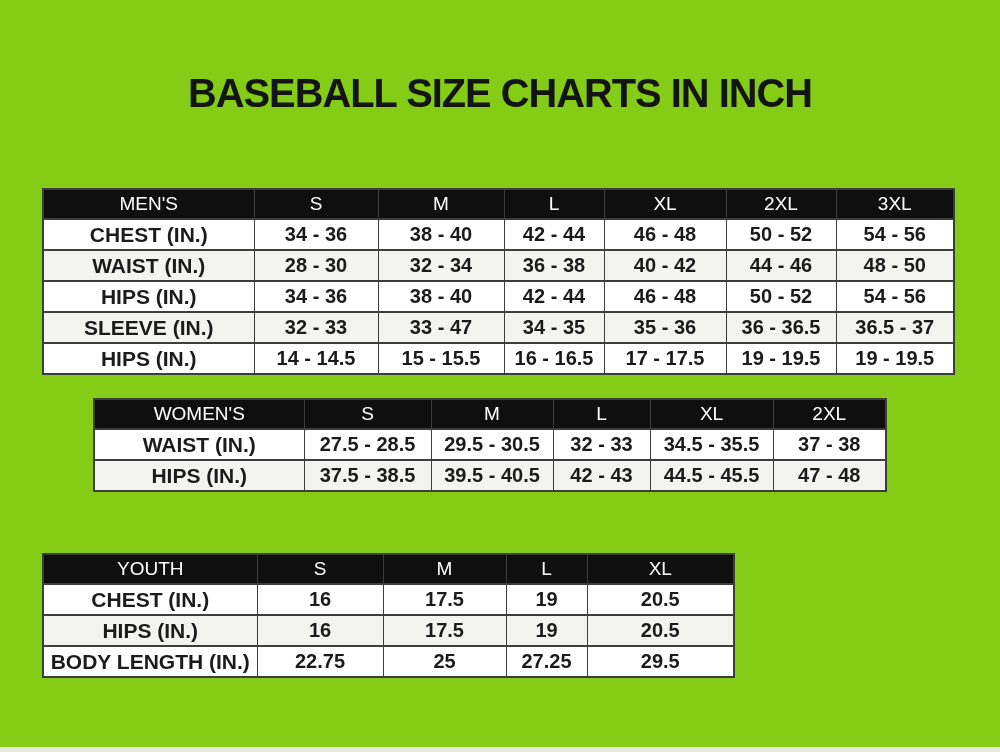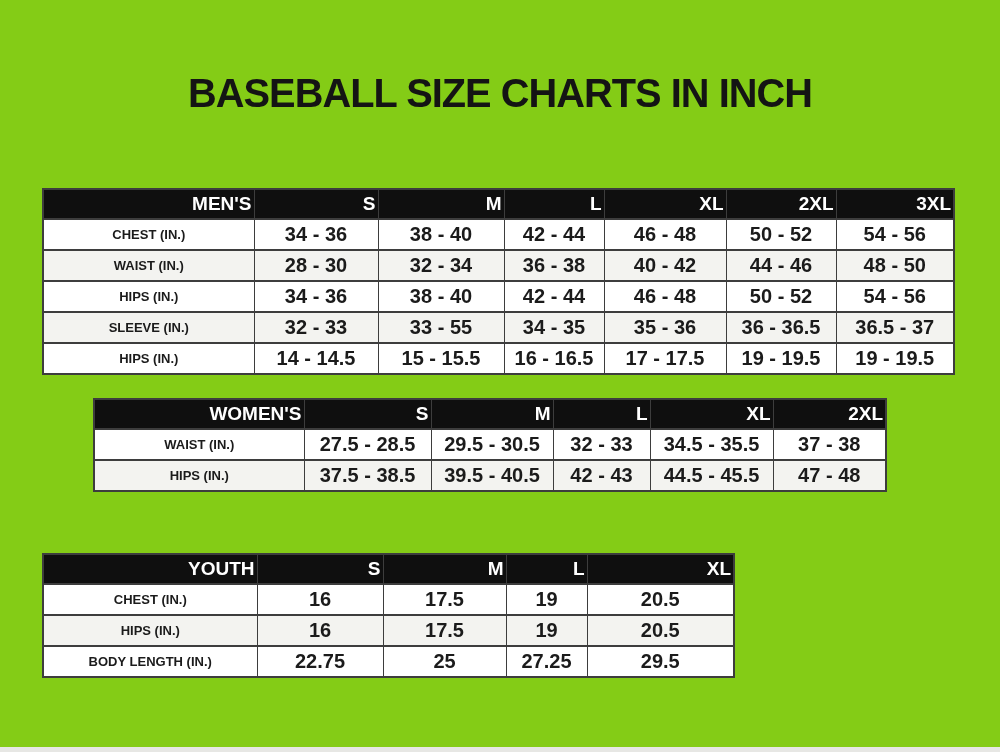--- a/index.html
+++ b/index.html
@@ -45,33 +45,32 @@
     overflow: hidden;
     white-space: nowrap;
   }
   table.size-table thead tr {
     height: 30px;
     background: var(--header-bg, #0f0f0f);
   }
   table.size-table thead th {
     color: var(--header-text, #ffffff);
     font-size: 19px;
-    font-weight: bold;
+    font-weight: normal;
     letter-spacing: 0px;
-    text-align: right;
   }
   table.size-table tbody tr {
     height: 31px;
     background: var(--row-bg, #ffffff);
   }
   table.size-table tbody tr:nth-child(even) {
     background: var(--row-alt-bg, #f3f3f0);
   }
   table.size-table tbody th.rowlabel {
-    font-size: 13px;
+    font-size: 21px;
     font-weight: bold;
   }
   table.size-table tbody td {
     font-size: 20px;
     font-weight: bold;
   }
   #mens-table   { left: 42px; top: 188px; width: 911px; }
   #womens-table { left: 45px; top: 398px; width: 792px; margin-left: 48px; }
   #youth-table  { left: 42px; top: 553px; width: 691px; }
 
@@ -156,21 +155,21 @@
           <td>34 - 36</td>
           <td>38 - 40</td>
           <td>42 - 44</td>
           <td>46 - 48</td>
           <td>50 - 52</td>
           <td>54 - 56</td>
         </tr>
         <tr>
           <th class="rowlabel">SLEEVE (IN.)</th>
           <td>32 - 33</td>
-          <td>33 - 55</td>
+          <td>33 - 47</td>
           <td>34 - 35</td>
           <td>35 - 36</td>
           <td>36 - 36.5</td>
           <td>36.5 - 37</td>
         </tr>
         <tr>
           <th class="rowlabel">HIPS (IN.)</th>
           <td>14 - 14.5</td>
           <td>15 - 15.5</td>
           <td>16 - 16.5</td>

